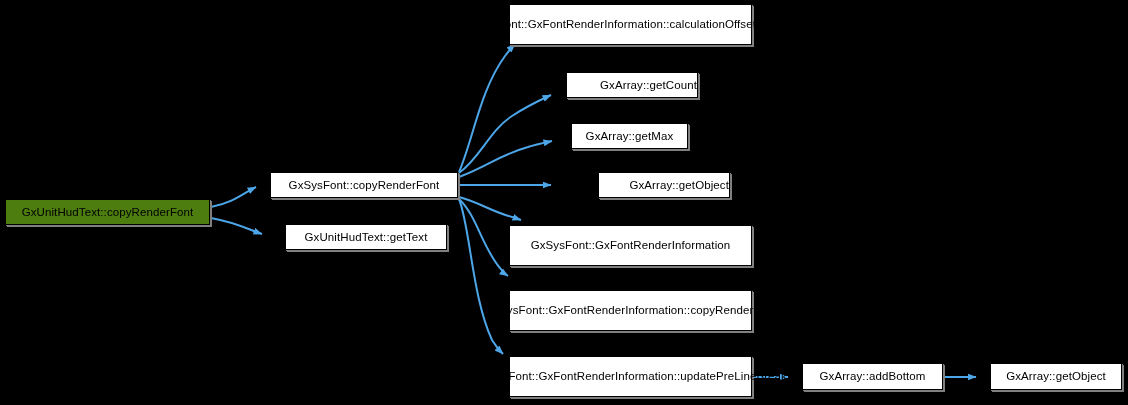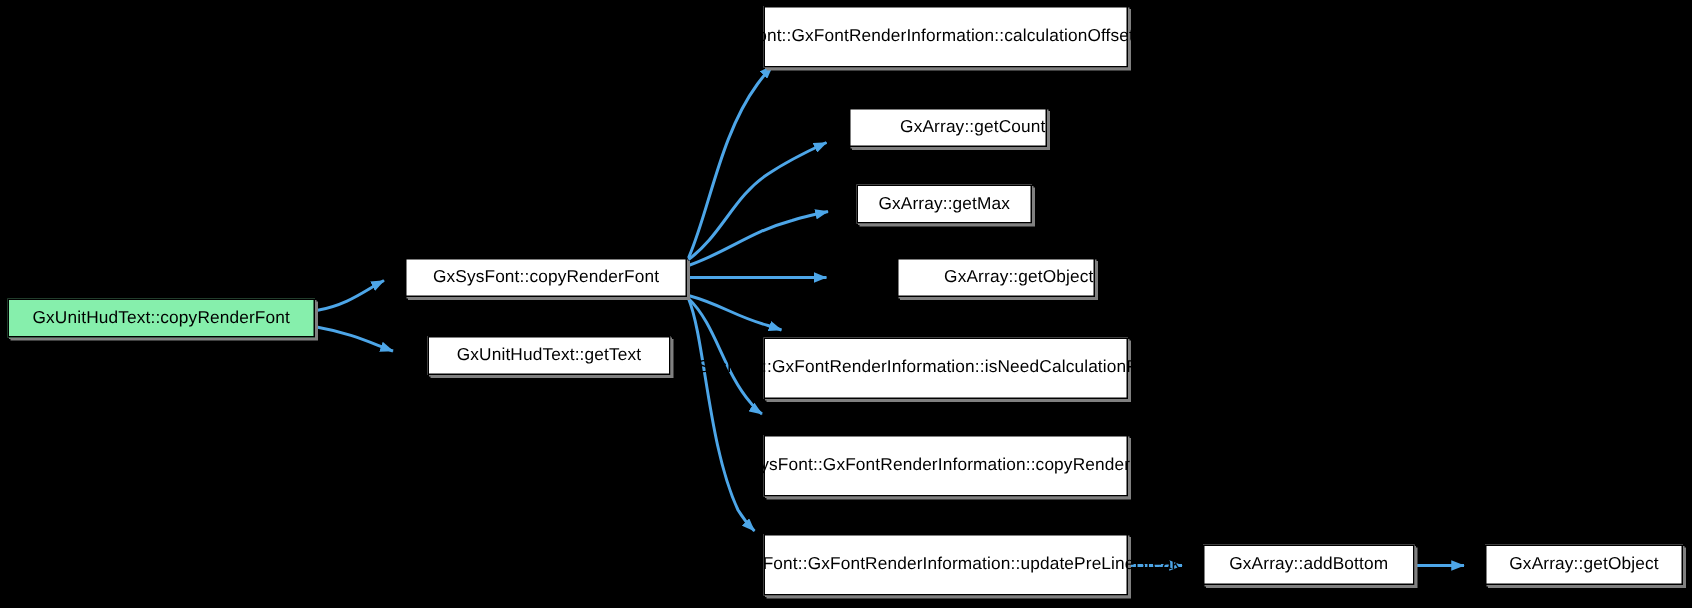--- a/index.html
+++ b/index.html
@@ -35,21 +35,21 @@
     display: flex;
     flex-direction: row;
     align-items: center;
     justify-content: center;
     letter-spacing: 0.1px;
     box-shadow: 1px 1px 0 0 #808080, 2px 2px 0 0 #808080;
     white-space: nowrap;
     z-index: 2;
   }
   .node.highlight {
-    background: #86efac;
+    background: #4d7c0f;
     border: 1px solid #000000;
   }
   .node .ln {
     display: block;
   }
 </style>
 </head>
 <body>
 
 <div id="callgraph">
@@ -91,21 +91,20 @@
         <span class="ln">GxArray::getCount</span>
       </div>
       <div class="node" title="GxMath::getMax" style="left: 571px; top: 123px; width: 117px; height: 26px;">
         <span class="ln">GxArray::getMax</span>
       </div>
       <div class="node" title="GxArray::getObject" style="left: 598px; top: 172px; width: 132px; height: 26px; justify-content: flex-end;">
         <span class="ln">GxArray::getObject</span>
       </div>
       <div class="node" title="GxSysFont::GxFontRenderInformation::isNeedCalculationPrePosition" style="left: 509px; top: 225px; width: 243px; height: 41px;">
         <span class="ln">GxSysFont::GxFontRenderInformation</span>
-        <span class="ln">::isNeedCalculationPrePosition</span>
       </div>
       <div class="node" title="GxSysFont::GxFontRenderInformation::updateLineBreak" style="left: 509px; top: 290px; width: 243px; height: 41px;">
         <span class="ln">GxSysFont::GxFontRenderInformation</span>
         <span class="ln">::copyRenderFont</span>
       </div>
       <div class="node" title="GxSysFont::GxFontRenderInformation::updatePreLineBreak" style="left: 509px; top: 356px; width: 243px; height: 41px;">
         <span class="ln">GxSysFont::GxFontRenderInformation</span>
         <span class="ln">::updatePreLineBreak</span>
       </div>
       <div class="node" title="GxArray::addBottom" style="left: 802px; top: 363px; width: 141px; height: 27px;">

